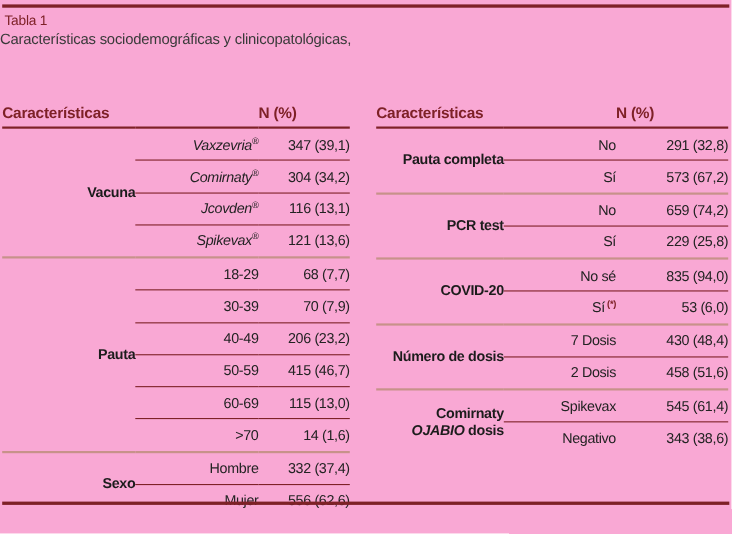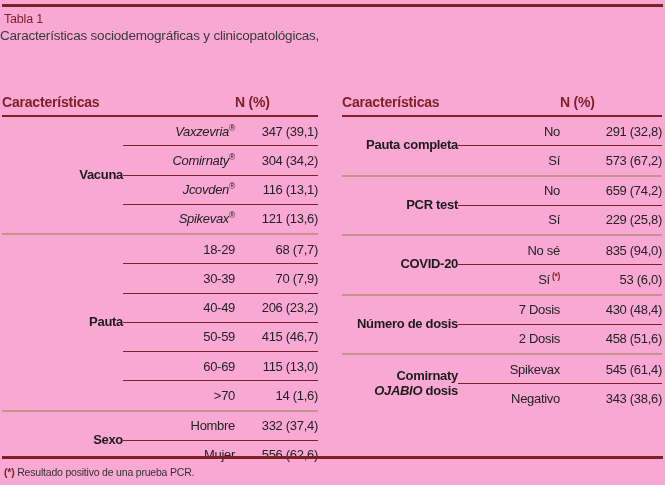--- a/index.html
+++ b/index.html
@@ -190,14 +190,13 @@
         </tr>
         <tr>
           <td class="sub">Negativo</td>
           <td class="val">343 (38,6)</td>
         </tr>
       </tbody>
     </table>
   </div>
 
   <div class="bottom-rule"></div>
-  <div class="footnote"><b>(*)</b><span> Resultado positivo de una prueba PCR.</span></div>
 </div>
 
 </body></html>

